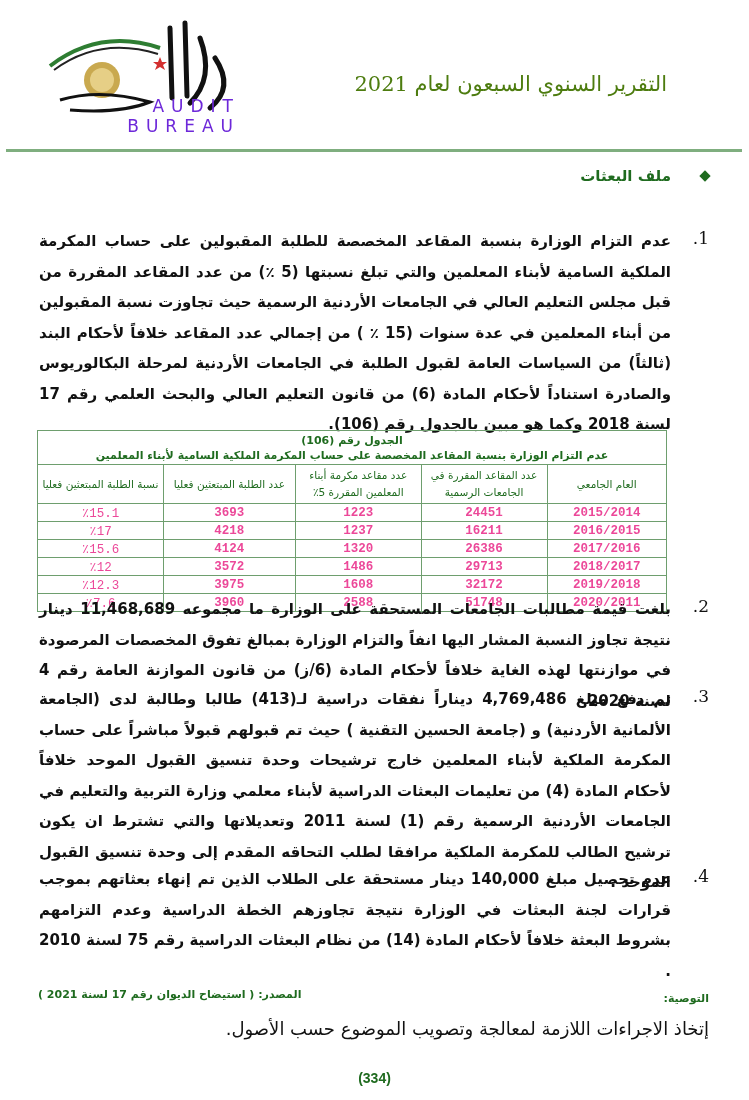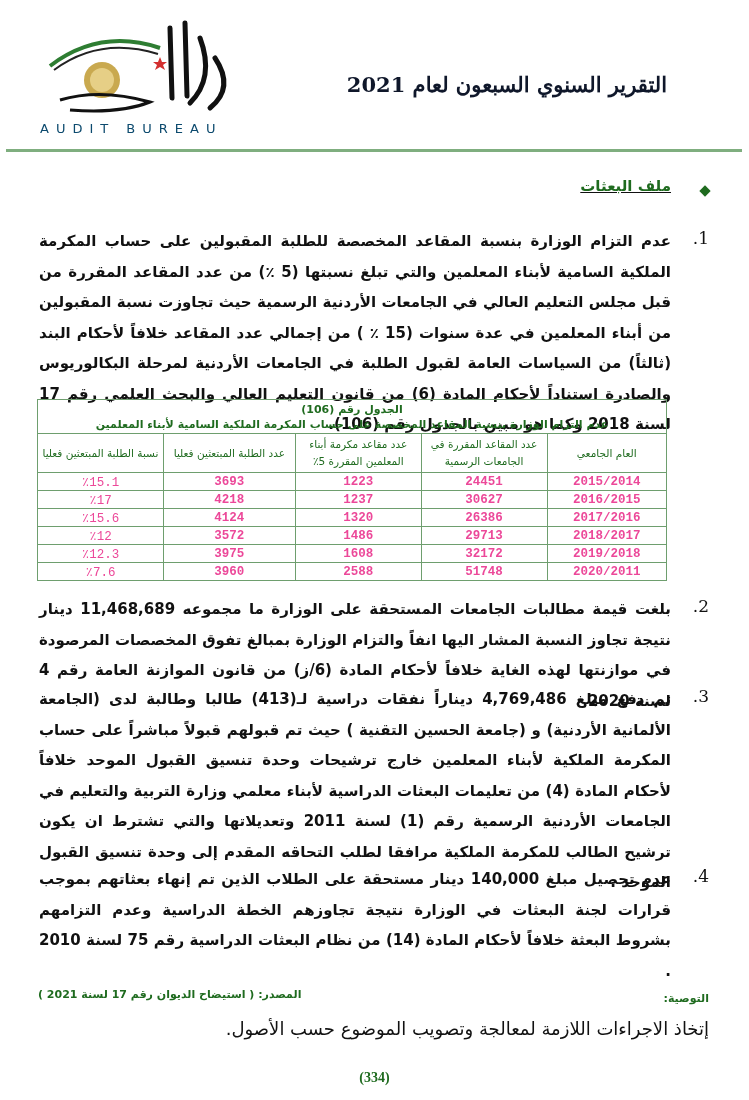--- a/index.html
+++ b/index.html
@@ -2,51 +2,51 @@
 <html><head>
 <meta charset="utf-8">
 <style>
   html, body { margin: 0; padding: 0; background: #ffffff; }
   body { width: 749px; height: 1100px; position: relative; overflow: hidden;
          font-family: "DejaVu Sans", sans-serif; color: #111; }
   .page { position: absolute; left: 0; top: 0; width: 749px; height: 1100px; }
 
   
   .logo { position: absolute; left: 40px; top: 18px; width: 200px; height: 118px; }
-  .logo-text { position: absolute; left: 0; bottom: 0; width: 200px; text-align: left;
-               font-family: "DejaVu Sans", sans-serif; font-size: 13px; letter-spacing: 7px; color: #0c4a6e; }
+  .logo-text { position: absolute; left: 0; bottom: 0; width: 200px; text-align: right;
+               font-family: "DejaVu Sans", sans-serif; font-size: 17px; letter-spacing: 7px; color: #6d28d9; }
   .report-title { position: absolute; right: 82px; top: 72px; direction: rtl;
-                  font-family: "DejaVu Serif", serif; font-size: 21px; color: #0f172a; font-weight: bold; }
+                  font-family: "DejaVu Serif", serif; font-size: 21px; color: #4d7c0f; font-weight: normal; }
   .header-rule { position: absolute; left: 6px; width: 736px; top: 149px; height: 3px; background: #7fae7f; }
 
   
-  .section-heading { position: absolute; right: 40px; top: 177px; direction: rtl; display: flex; align-items: flex-end; text-decoration: underline; }
+  .section-heading { position: absolute; right: 40px; top: 167px; direction: rtl; display: flex; align-items: center; }
   .bullet { width: 8px; height: 8px; background: #1f6b1f; transform: rotate(45deg); margin-left: 30px; }
   .section-title { font-size: 15px; font-weight: bold; color: #1f6b1f; }
 
   .intro { position: absolute; right: 75px; top: 195px; direction: rtl; font-size: 14px; font-weight: bold; }
 
   .point { position: absolute; right: 40px; width: 670px; direction: rtl; display: flex; }
   .point .num { width: 38px; flex: 0 0 38px; font-family: "DejaVu Serif", serif; font-size: 17px; text-align: right; padding-top: 2px; }
   .point .txt { flex: 1; font-size: 15px; font-weight: bold; line-height: 30.5px; text-align: justify; }
 
   
-  .tbl { position: absolute; left: 37px; top: 399px; width: 630px; border-collapse: collapse;
+  .tbl { position: absolute; left: 37px; top: 430px; width: 630px; border-collapse: collapse;
          direction: rtl; border: 1.5px solid #6e9e6e; }
   .tbl td, .tbl th { border: 1px solid #6e9e6e; text-align: center; padding: 0; }
   .tbl .cap-row td { height: 33px; font-size: 11px; color: #1f6b1f; font-weight: bold; line-height: 15px; }
   .tbl th { height: 38px; font-size: 10.5px; color: #1f6b1f; font-weight: normal; line-height: 17px; }
   .tbl td.d { height: 17px; font-family: Liberation Mono, monospace; font-weight: bold; font-size: 12.5px; color: #ec4899; }
   .tbl td.d.pct { font-weight: normal; }
 
   .source { position: absolute; left: 38px; top: 988px; direction: rtl; font-size: 11px; font-weight: bold; color: #1f6b1f; }
   .rec-label { position: absolute; right: 40px; top: 992px; direction: rtl; font-size: 11px; font-weight: bold; color: #1f6b1f; }
   .rec-text { position: absolute; right: 40px; top: 1018px; direction: rtl; font-size: 18px; font-weight: normal; }
   .page-num { position: absolute; left: 0; width: 749px; top: 1070px; text-align: center;
-              font-family: Liberation Serif, serif; font-size: 14px; font-weight: bold; color: #1f6b1f; }
+              font-family: Liberation Sans, sans-serif; font-size: 14px; font-weight: bold; color: #1f6b1f; }
 </style>
 </head>
 <body>
 
 <div class="page">
 
   <div class="logo">
     <svg width="200" height="100" viewBox="0 0 200 100">
       <path d="M10 48 Q60 10 120 30" stroke="#2e7d32" stroke-width="4" fill="none"></path>
       <path d="M14 52 Q60 18 118 36" stroke="#222" stroke-width="2" fill="none"></path>
@@ -91,21 +91,21 @@
     </tr>
     <tr>
       <td class="d">2015/2014</td>
       <td class="d">24451</td>
       <td class="d">1223</td>
       <td class="d">3693</td>
       <td class="d pct">٪15.1</td>
     </tr>
     <tr>
       <td class="d">2016/2015</td>
-      <td class="d">30627</td>
+      <td class="d">16211</td>
       <td class="d">1237</td>
       <td class="d">4218</td>
       <td class="d pct">٪17</td>
     </tr>
     <tr>
       <td class="d">2017/2016</td>
       <td class="d">26386</td>
       <td class="d">1320</td>
       <td class="d">4124</td>
       <td class="d pct">٪15.6</td>

